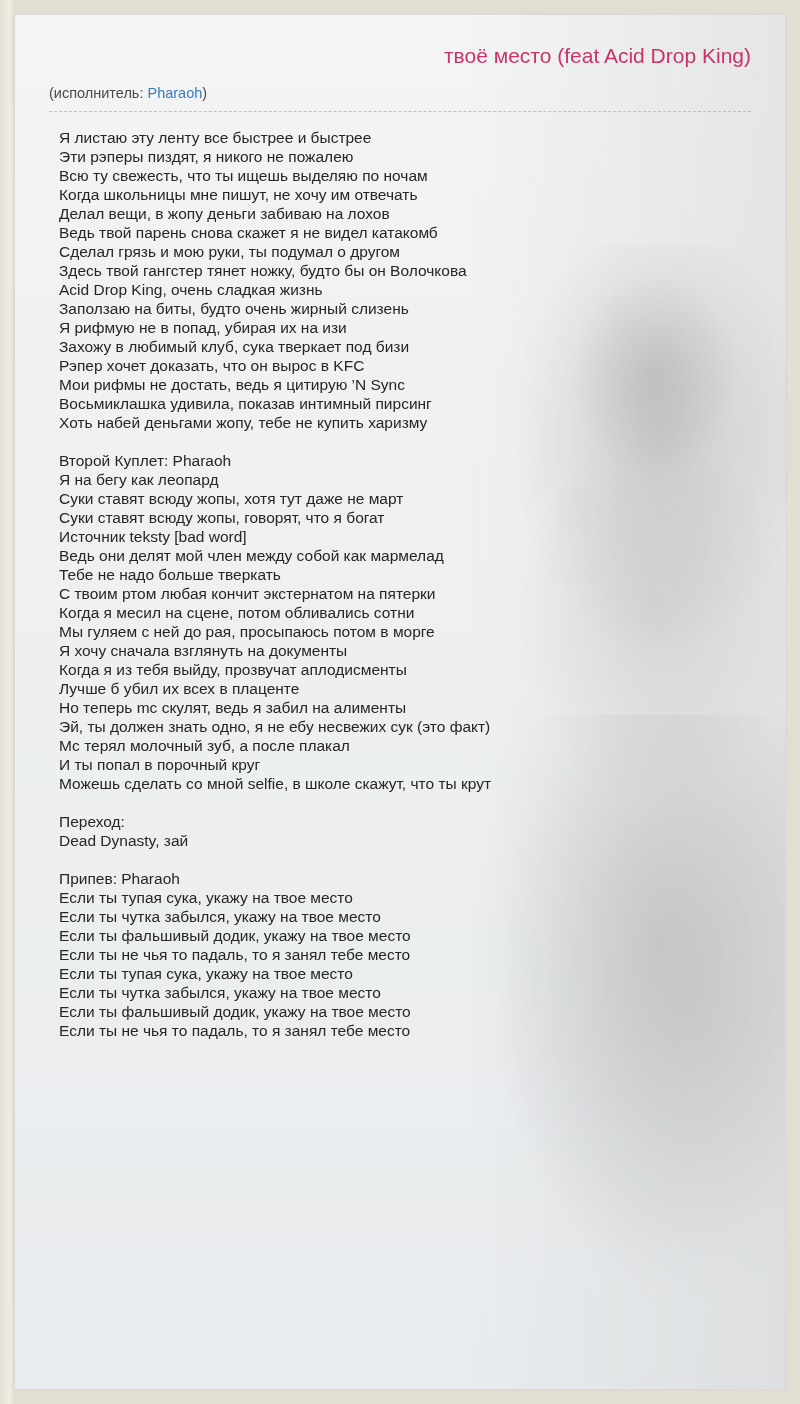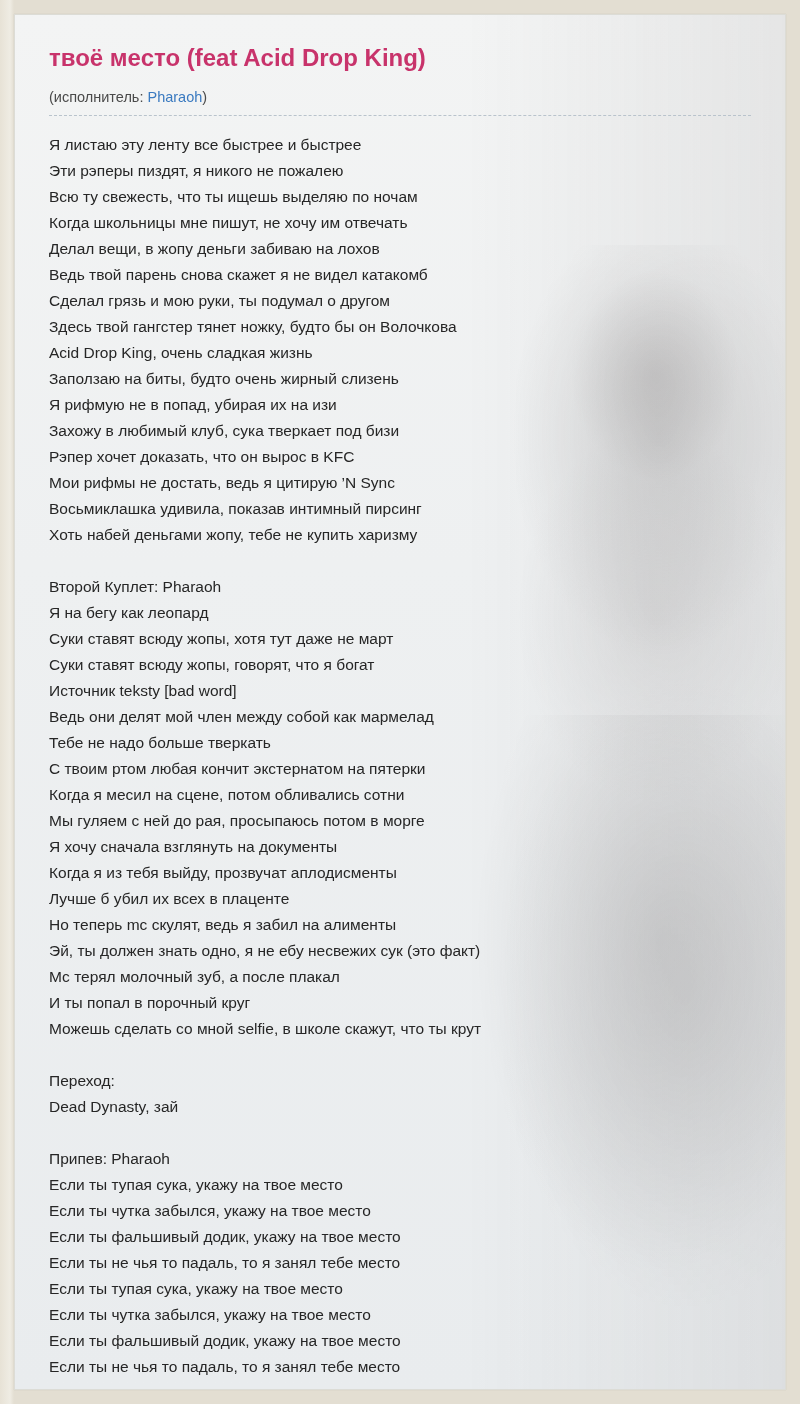--- a/index.html
+++ b/index.html
@@ -62,46 +62,48 @@
     width: 310px;
     height: 560px;
     background: radial-gradient(ellipse at 60% 40%, rgba(70,65,65,0.26), rgba(70,65,65,0) 70%);
   }
   .content {
     position: relative;
     z-index: 2;
     padding: 28px 34px 10px 34px;
   }
   .song-title {
-    font-size: 24px;
+    font-size: 21px;
     color: #c8336b;
     line-height: 1.25;
     margin: 0 0 6px 0;
-    font-weight: 700;
+    font-weight: 400;
+    text-align: right;
   }
   .artist-line {
     font-size: 14.5px;
     color: #4a4a4a;
     margin: 16px 0 10px 0;
   }
   .artist-line a {
     color: #3a7ac0;
     text-decoration: none;
   }
   .divider {
     border: 0;
     border-top: 1px dashed #b9c3cc;
     margin: 8px 0 16px 0;
   }
   .lyrics {
     font-size: 15.5px;
-    line-height: 26px;
+    line-height: 19px;
     color: #262626;
     white-space: pre-wrap;
     word-wrap: break-word;
+    margin-left: 10px;
   }
 </style>
 </head>
 <body>
 
 <div class="page">
   <div class="card">
 
     <div class="bg-photo">
       <div class="shade1"></div>

